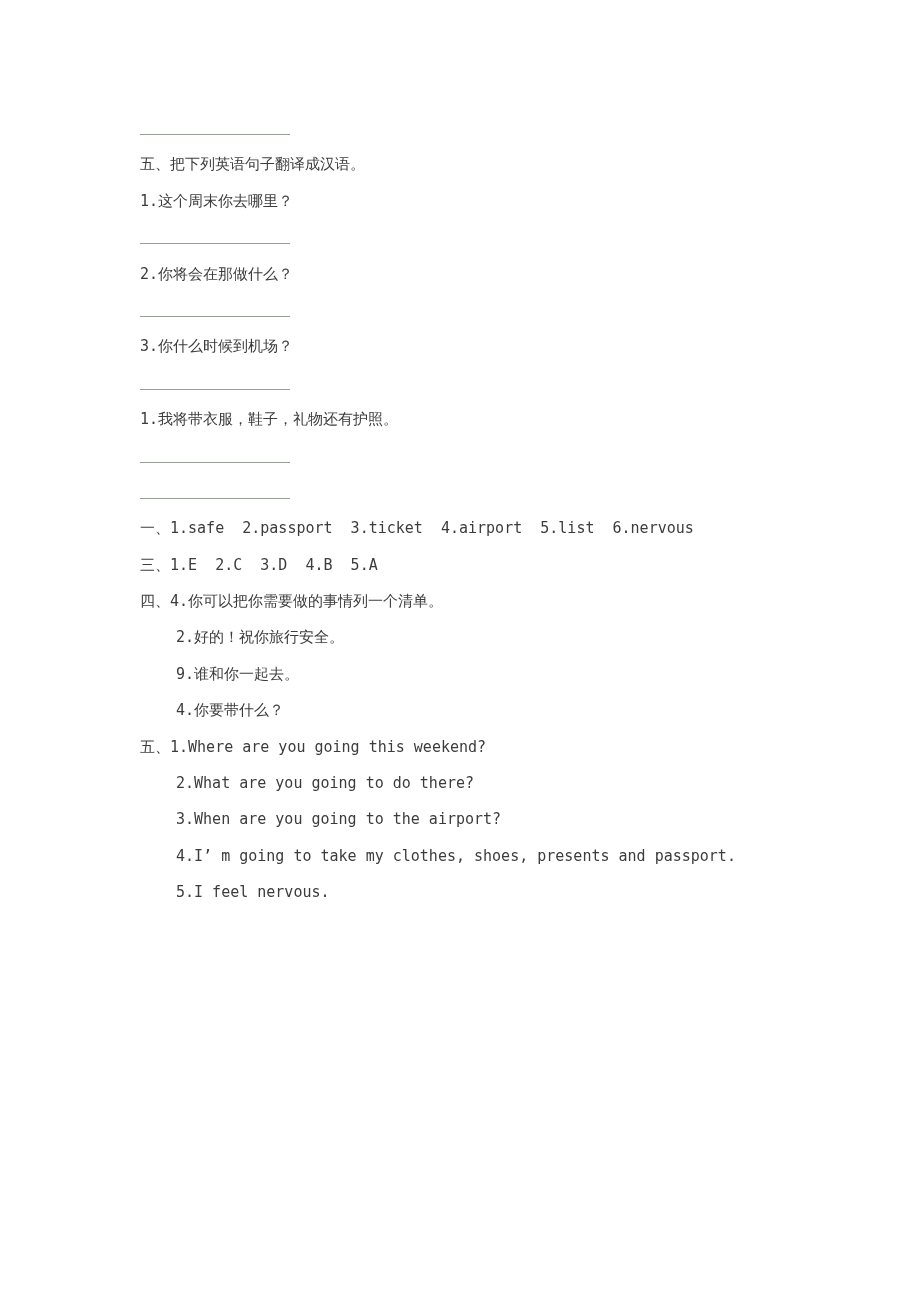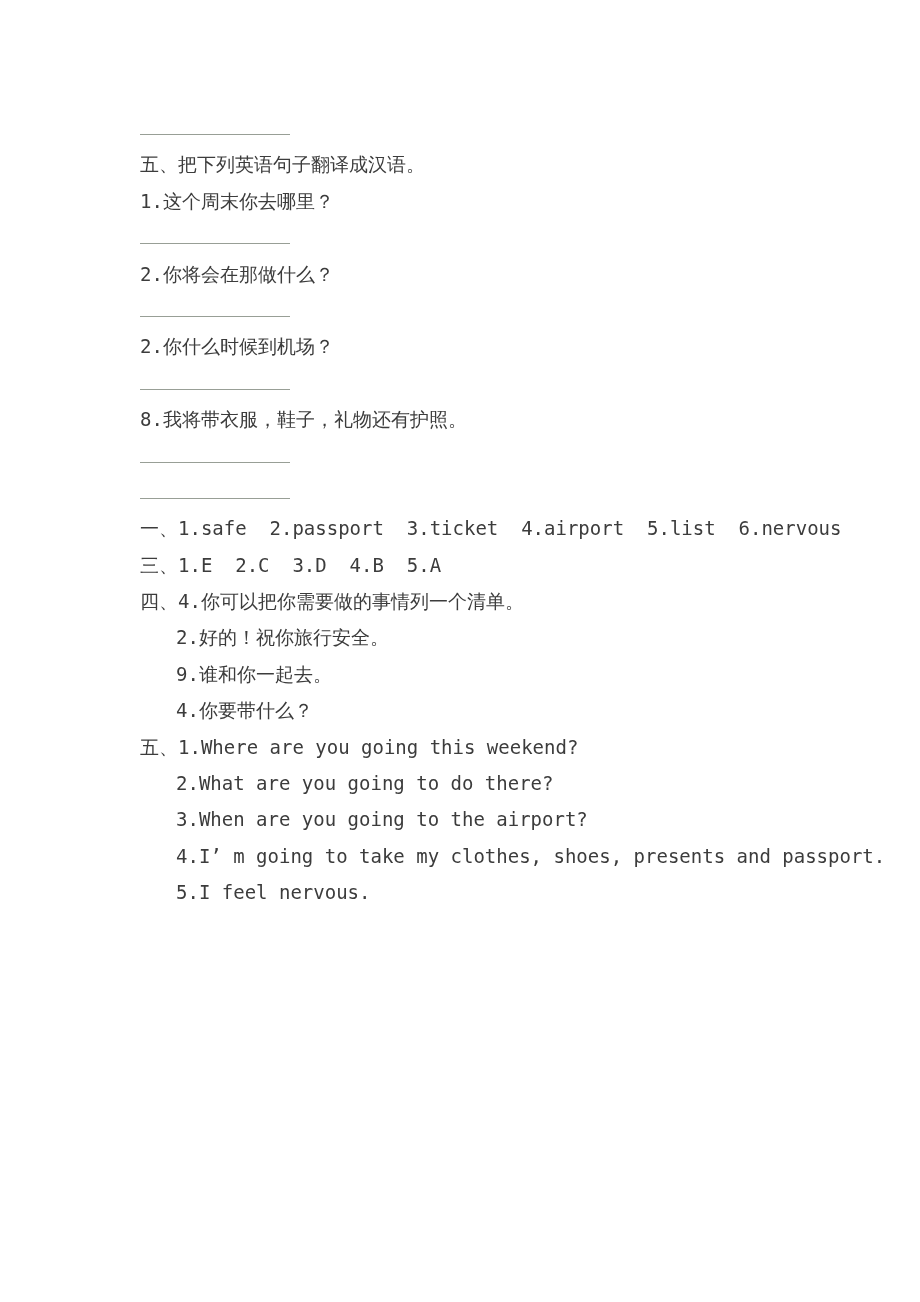--- a/index.html
+++ b/index.html
@@ -8,21 +8,21 @@
     background: #ffffff;
   }
   .page {
     position: relative;
     width: 920px;
     height: 1302px;
     box-sizing: border-box;
     padding: 110px 40px 0 140px;
     background: #ffffff;
     font-family: "DejaVu Sans Mono", "Liberation Mono", monospace;
-    font-size: 19px;
+    font-size: 15px;
     color: #3c3c3c;
     overflow: hidden;
   }
   .row {
     height: 36.4px;
     line-height: 36.4px;
     white-space: pre;
   }
   .row.blank {
     position: relative;
@@ -54,26 +54,26 @@
   <div class="row">1.这个周末你去哪里？</div>
   <div class="row blank">
     <span class="uline"></span>
   </div>
 
   <div class="row">2.你将会在那做什么？</div>
   <div class="row blank">
     <span class="uline"></span>
   </div>
 
-  <div class="row">2.你什么时候到机场？</div>
+  <div class="row">3.你什么时候到机场？</div>
   <div class="row blank">
     <span class="uline"></span>
   </div>
 
-  <div class="row">8.我将带衣服，鞋子，礼物还有护照。</div>
+  <div class="row">1.我将带衣服，鞋子，礼物还有护照。</div>
   <div class="row blank">
     <span class="uline"></span>
   </div>
 
   <div class="row blank">
     <span class="uline"></span>
   </div>
 
 
   <div class="row">一、1.safe  2.passport  3.ticket  4.airport  5.list  6.nervous</div>

